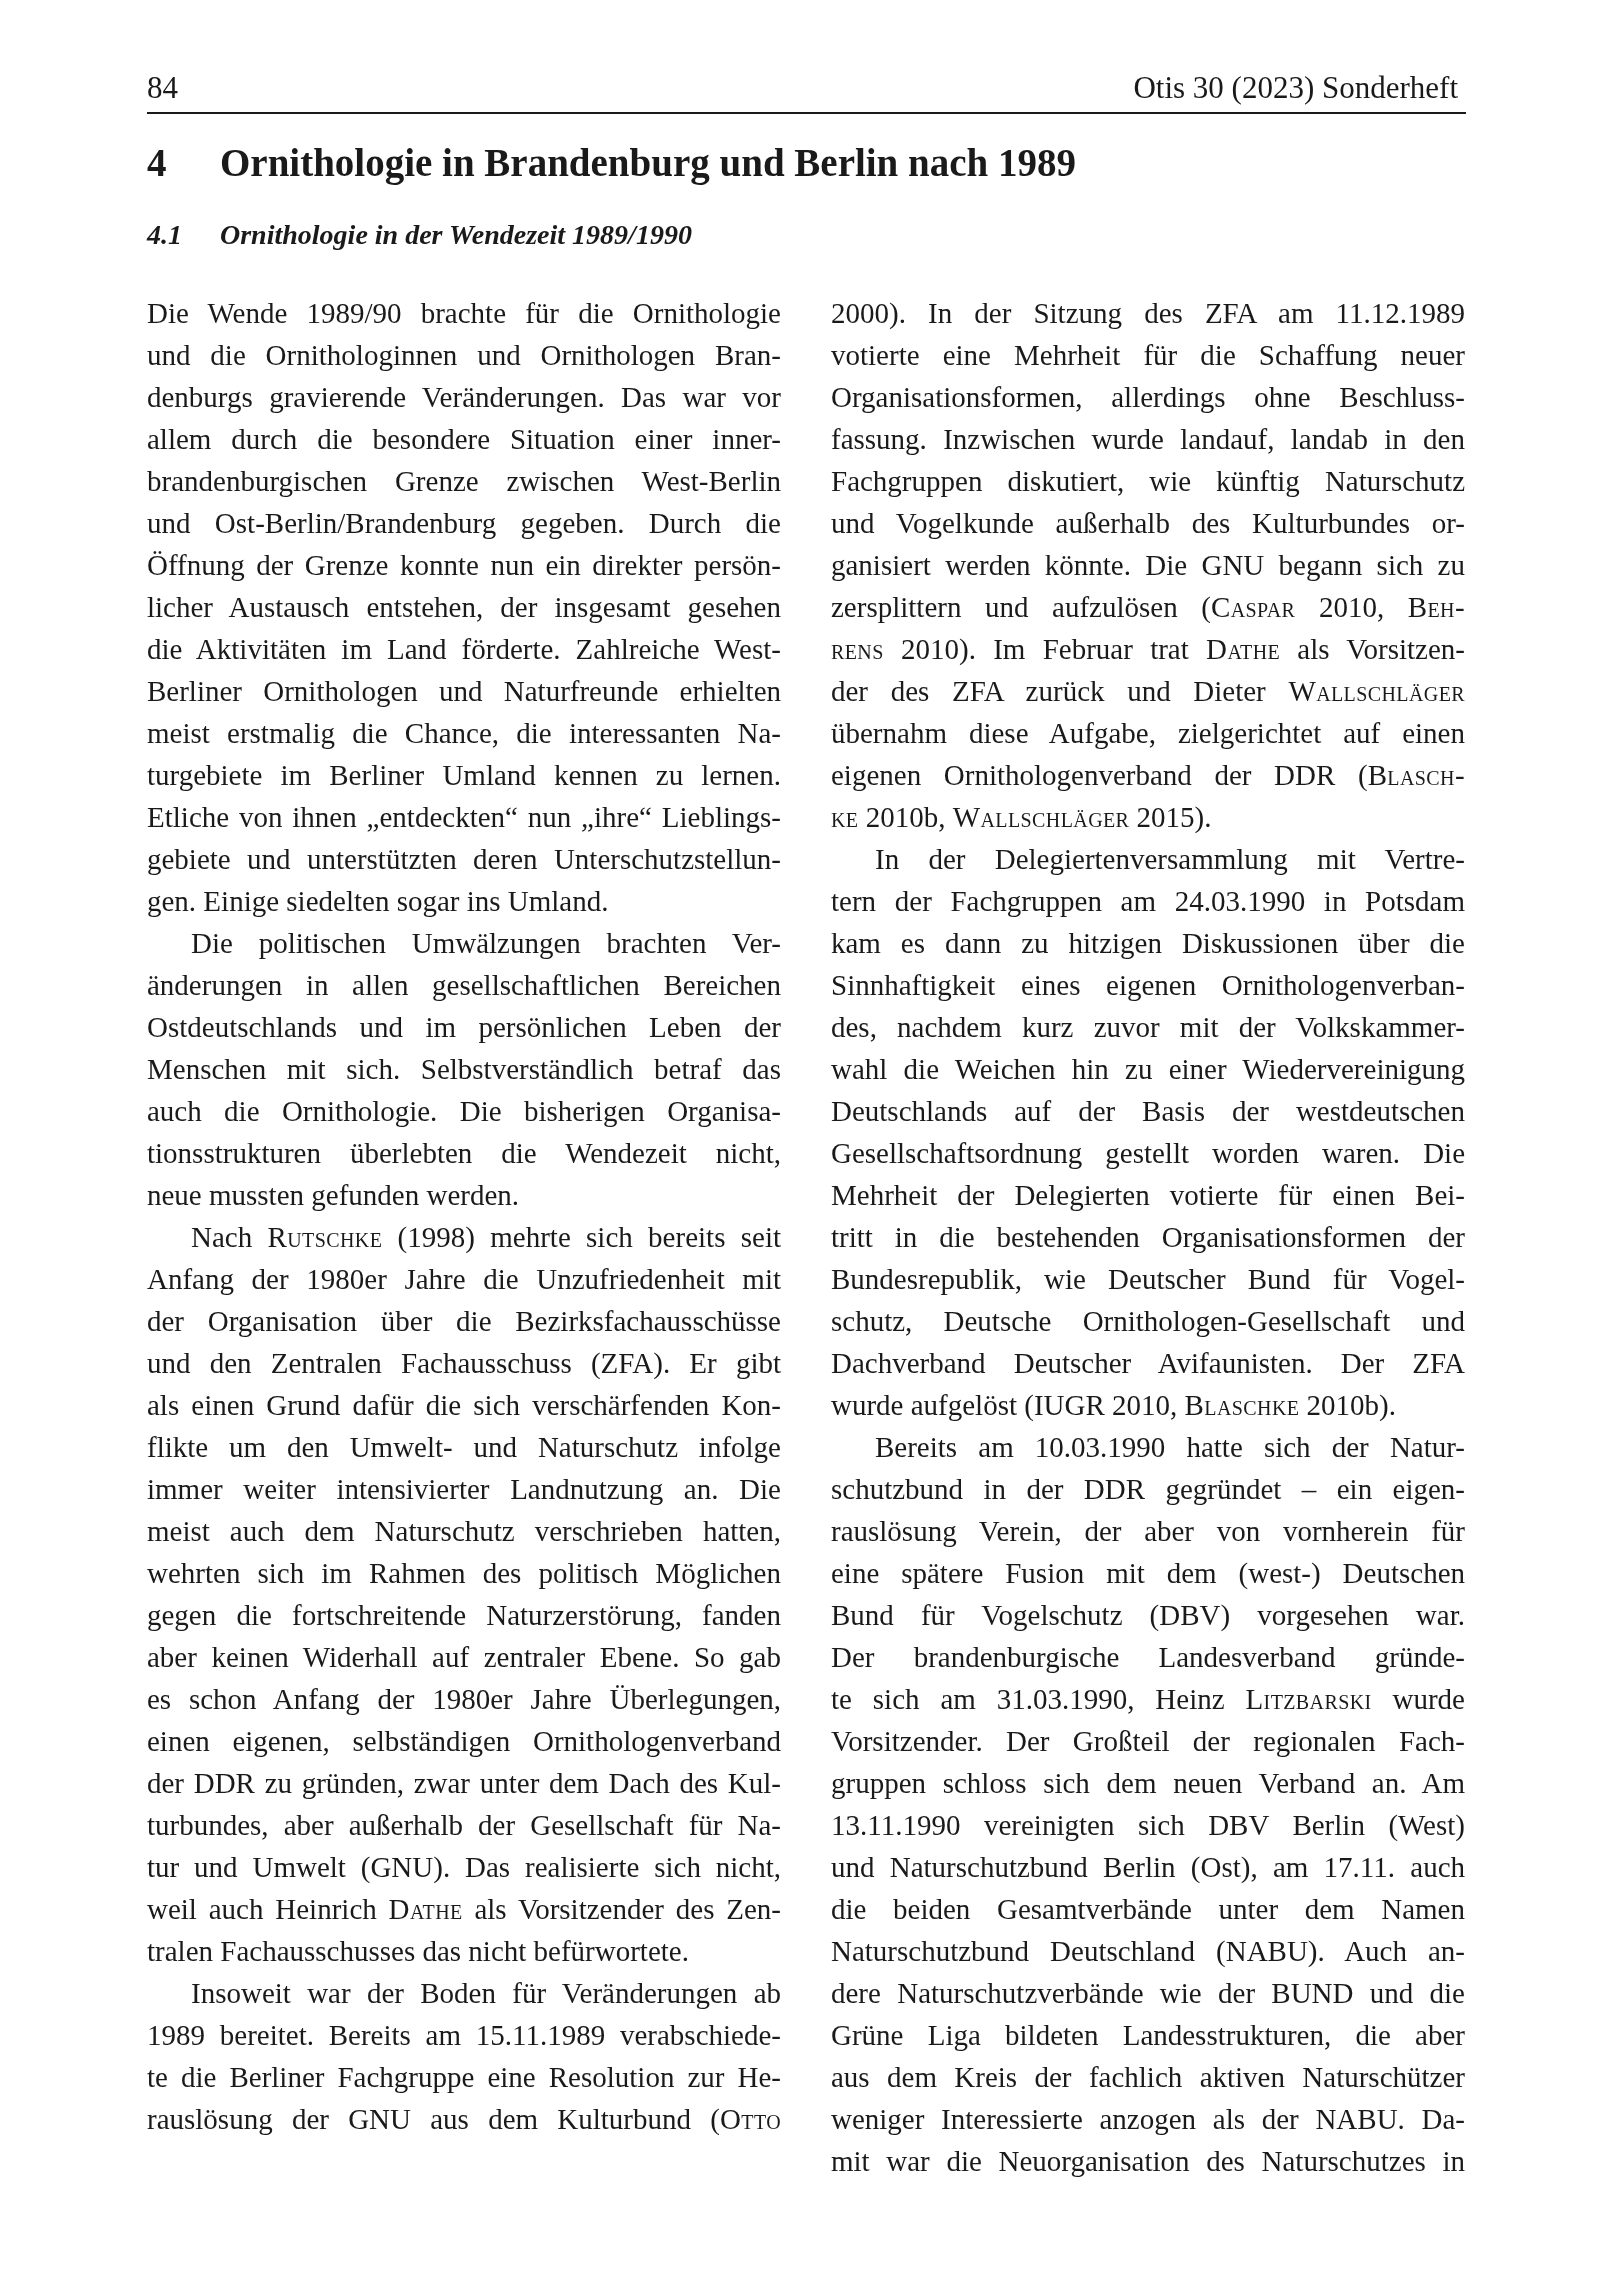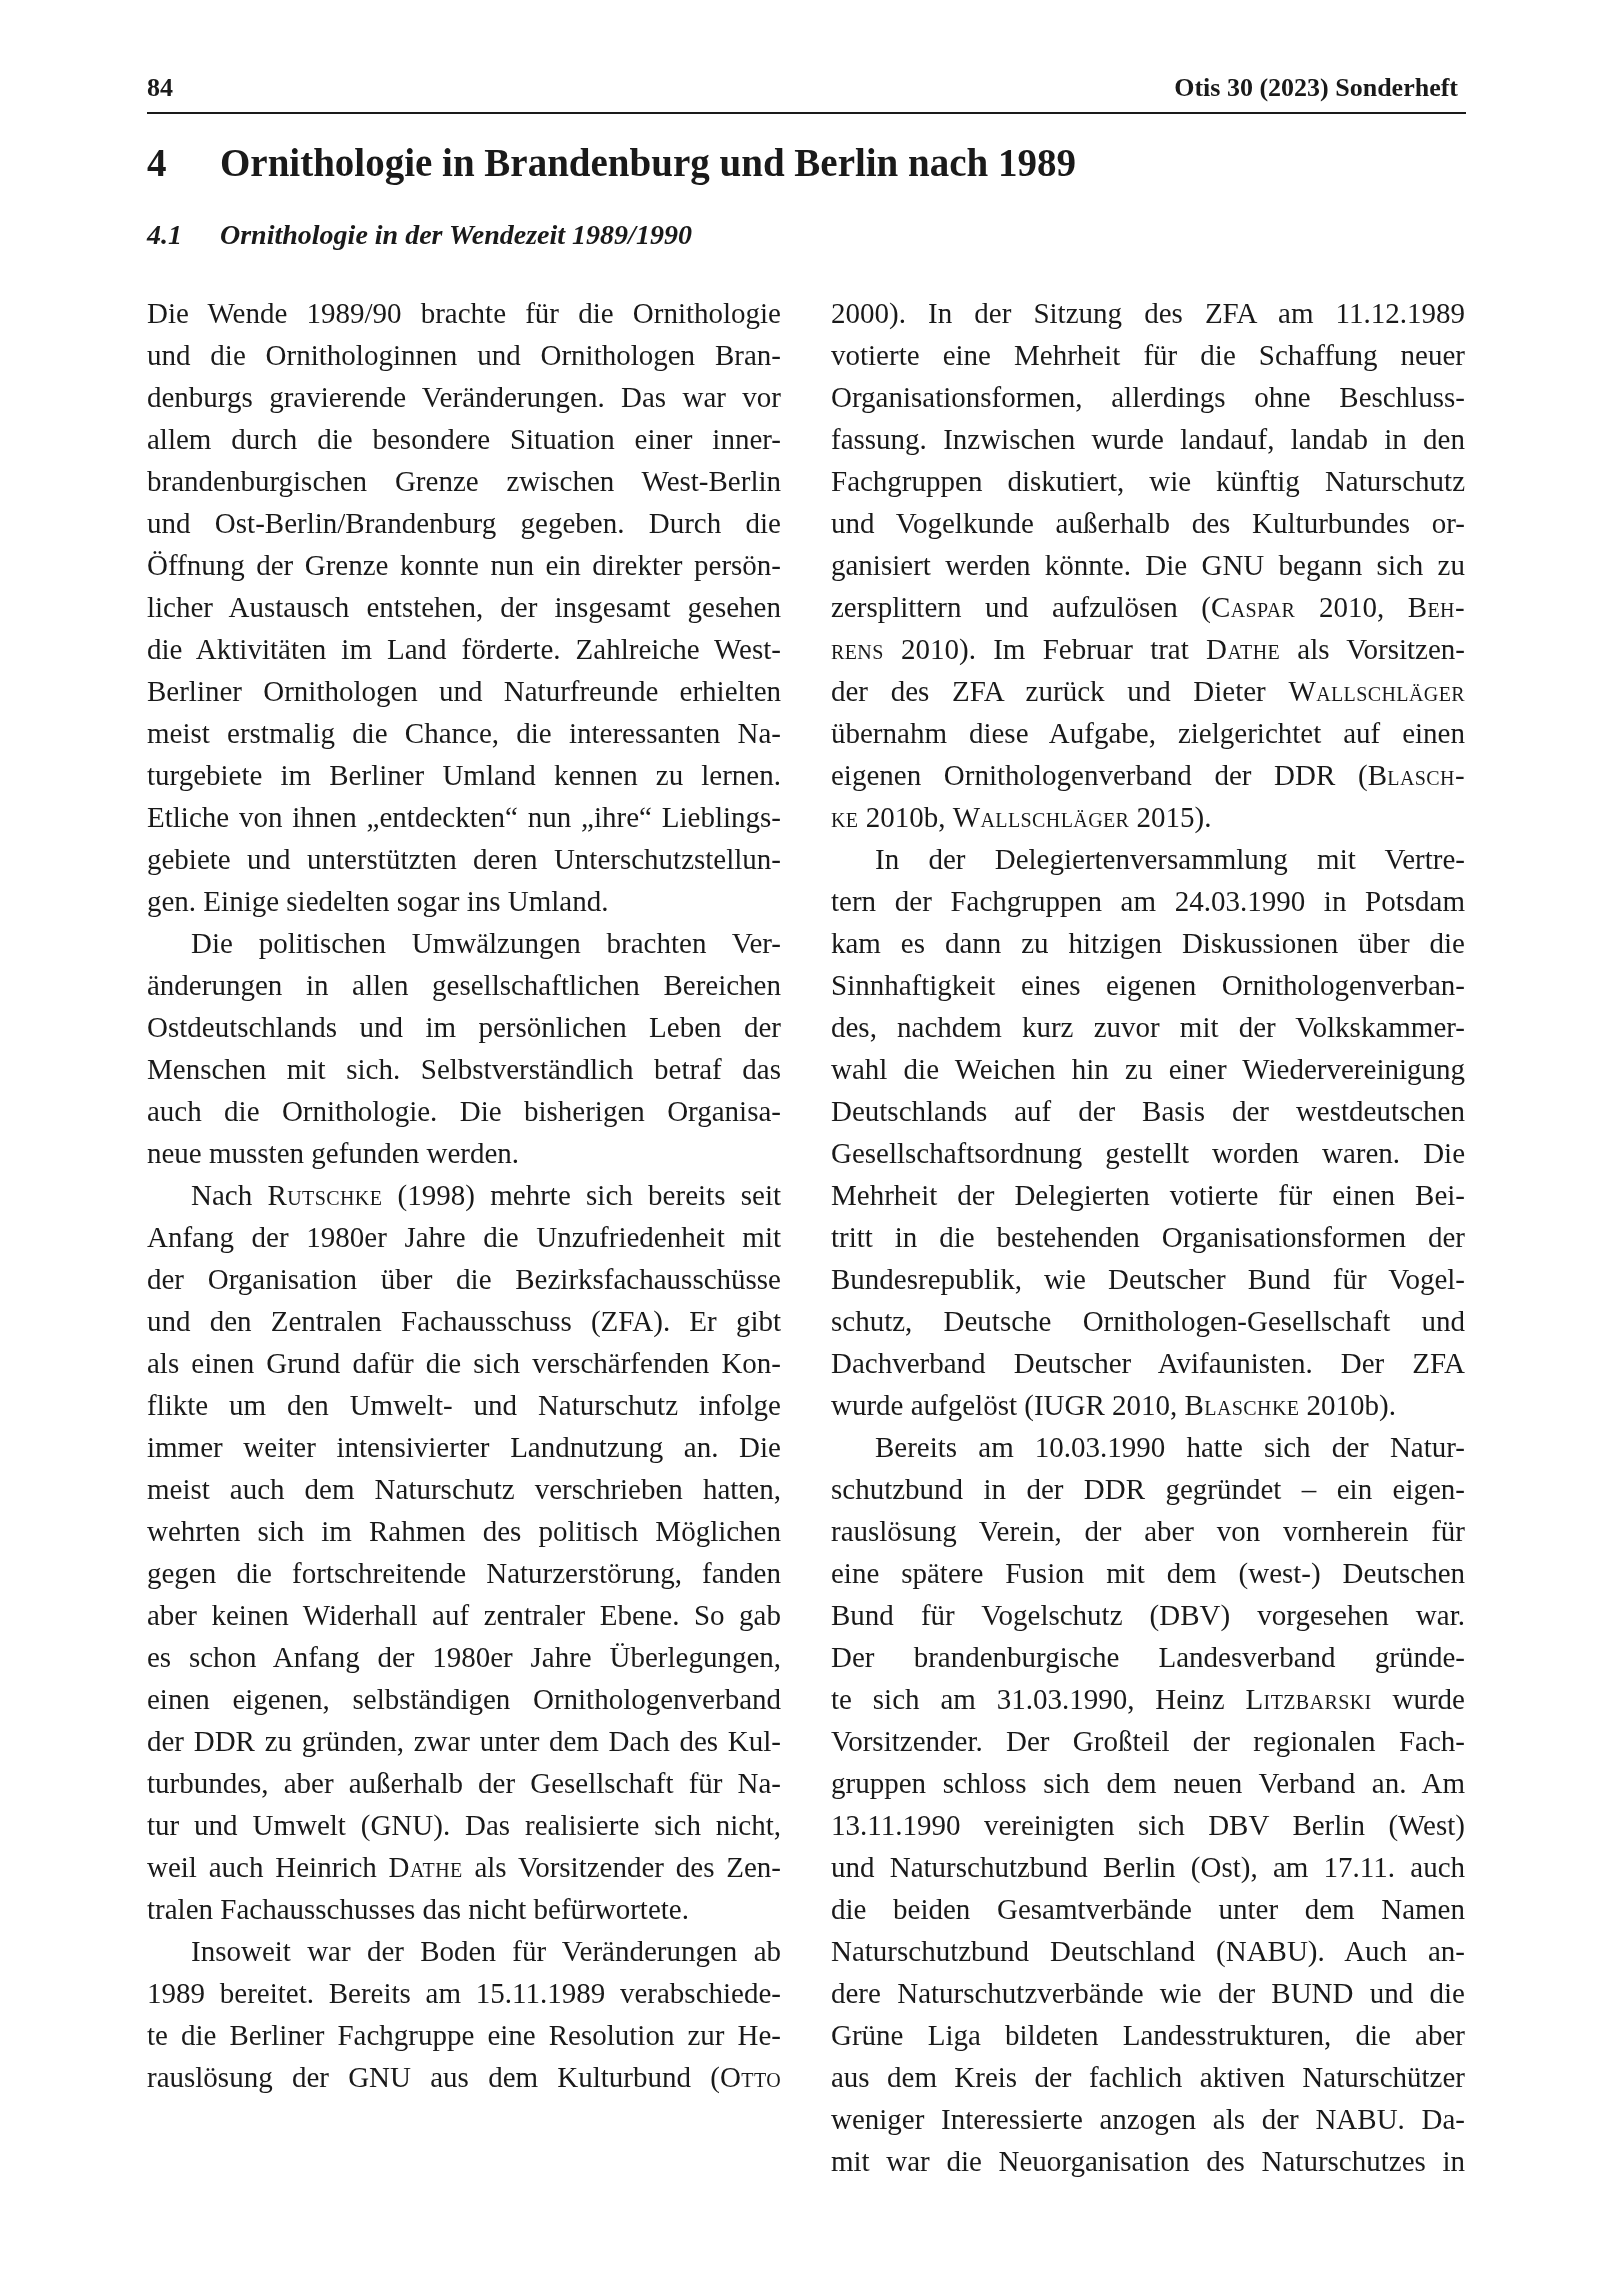--- a/index.html
+++ b/index.html
@@ -2,21 +2,21 @@
 <html style="font-size:13px"><head>
 <meta charset="utf-8">
 <style>
   html, body { margin: 0; padding: 0; background: #ffffff; }
   body {
     width: 1612px; height: 2295px; position: relative; overflow: hidden;
     font-family: "Liberation Serif", "DejaVu Serif", serif; color: #1a1a1a;
   }
   .running-head {
     position: absolute; left: 147px; width: 1319px; top: 64px; height: 47px;
-    font-size: 26px; line-height: 47px; font-weight: bold;
+    font-size: 31px; line-height: 47px;
   }
   .running-head .pn { position: absolute; left: 0; top: 0; }
   .running-head .jt { position: absolute; right: 8px; top: 0; }
   .rule {
     position: absolute; left: 147px; width: 1319px; top: 112px; height: 2.4px; background: #1a1a1a;
   }
   .h1 {
     position: absolute; left: 147px; top: 139px; font-size: 39px; font-weight: bold; line-height: 48px;
     white-space: nowrap;
   }
@@ -73,20 +73,21 @@
     <div class="line"><span>meist erstmalig die Chance, die interessanten Na-</span></div>
     <div class="line"><span>turgebiete im Berliner Umland kennen zu lernen.</span></div>
     <div class="line"><span>Etliche von ihnen „entdeckten“ nun „ihre“ Lieblings-</span></div>
     <div class="line"><span>gebiete und unterstützten deren Unterschutzstellun-</span></div>
     <div class="line last"><span>gen. Einige siedelten sogar ins Umland.</span></div>
     <div class="line indent"><span>Die politischen Umwälzungen brachten Ver-</span></div>
     <div class="line"><span>änderungen in allen gesellschaftlichen Bereichen</span></div>
     <div class="line"><span>Ostdeutschlands und im persönlichen Leben der</span></div>
     <div class="line"><span>Menschen mit sich. Selbstverständlich betraf das</span></div>
     <div class="line"><span>auch die Ornithologie. Die bisherigen Organisa-</span></div>
+    <div class="line"><span>tionsstrukturen überlebten die Wendezeit nicht,</span></div>
     <div class="line last"><span>neue mussten gefunden werden.</span></div>
     <div class="line indent"><span>Nach </span><span class="sc">Rutschke</span><span> (1998) mehrte sich bereits seit</span></div>
     <div class="line"><span>Anfang der 1980er Jahre die Unzufriedenheit mit</span></div>
     <div class="line"><span>der Organisation über die Bezirksfachausschüsse</span></div>
     <div class="line"><span>und den Zentralen Fachausschuss (ZFA). Er gibt</span></div>
     <div class="line"><span>als einen Grund dafür die sich verschärfenden Kon-</span></div>
     <div class="line"><span>flikte um den Umwelt- und Naturschutz infolge</span></div>
     <div class="line"><span>immer weiter intensivierter Landnutzung an. Die</span></div>
     <div class="line"><span>meist auch dem Naturschutz verschrieben hatten,</span></div>
     <div class="line"><span>wehrten sich im Rahmen des politisch Möglichen</span></div>

